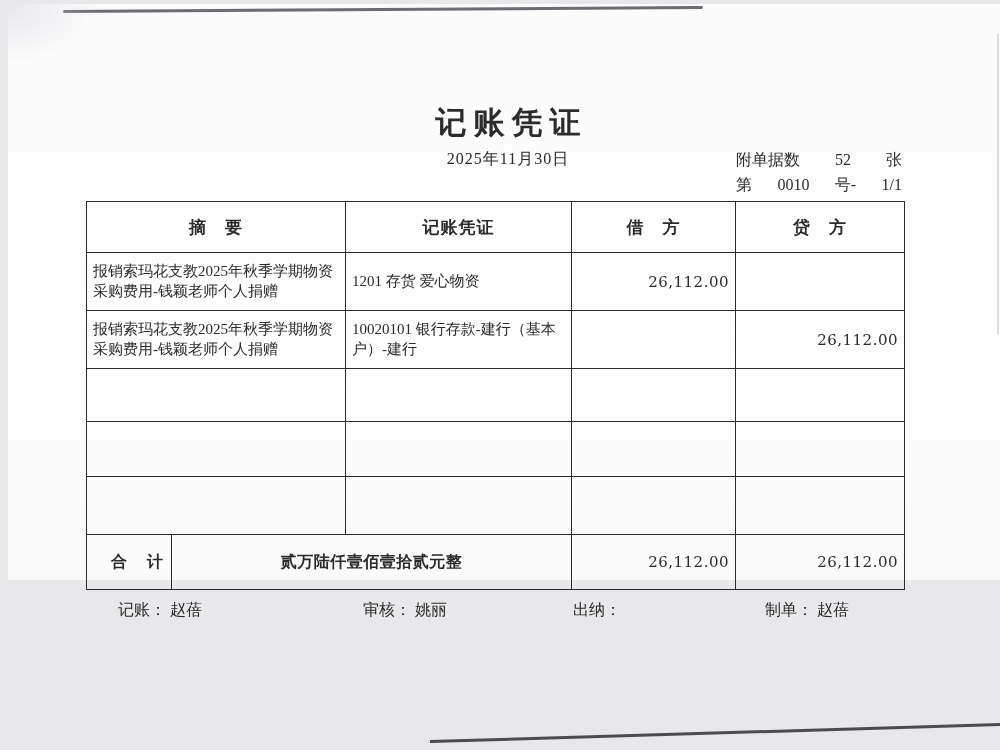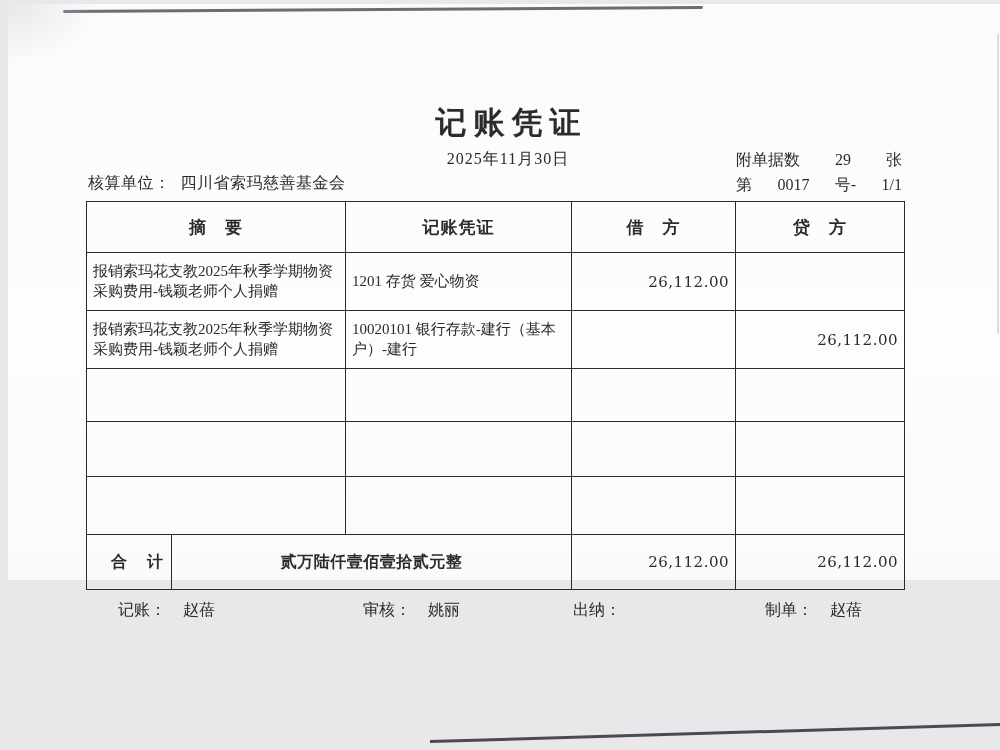--- a/index.html
+++ b/index.html
@@ -65,53 +65,50 @@
     font-family:"DejaVu Serif","Liberation Serif",serif;letter-spacing:.5px;
     padding-right:8px;
   }
   td.total-label{font-size:16px;font-weight:bold;text-align:right;letter-spacing:2px;}
   td.words{font-size:16px;font-weight:bold;text-align:center;letter-spacing:.5px;}
   .footer{
     position:absolute;left:78px;top:596px;width:818px;height:26px;
     font-size:16px;
   }
   .footer .sig{position:absolute;top:0;white-space:nowrap;}
-  .footer .sig .name{margin-left:17px;}
+  .footer .sig .name{margin-left:4px;}
   .sig.bookkeeper{left:32px;}
   .sig.reviewer{left:277px;}
   .sig.cashier{left:487px;}
   .sig.preparer{left:679px;}
 </style>
 </head>
 <body>
 
 <div class="paper">
 
   <div class="edge-top"></div>
   <div class="shade-corner"></div>
   <div class="edge-right"></div>
 
   <div class="title">记账凭证</div>
   <div class="doc-date">2025年11月30日</div>
 
   <div class="hdr-right l1">
     <span>附单据数</span>
-    <span>29</span>
+    <span>52</span>
     <span>张</span>
   </div>
   <div class="hdr-right l2">
     <span>第</span>
-    <span>0017</span>
+    <span>0010</span>
     <span>号-</span>
     <span>1/1</span>
   </div>
 
-  <div class="unit-line">
-    <span>核算单位：</span><span class="val">四川省索玛慈善基金会</span>
-  </div>
 
   <table class="voucher">
     <colgroup>
       <col style="width:85px">
         <col style="width:174px">
         <col style="width:226px">
       <col style="width:164px">
         <col style="width:169px">
     </colgroup>
     <tbody>

